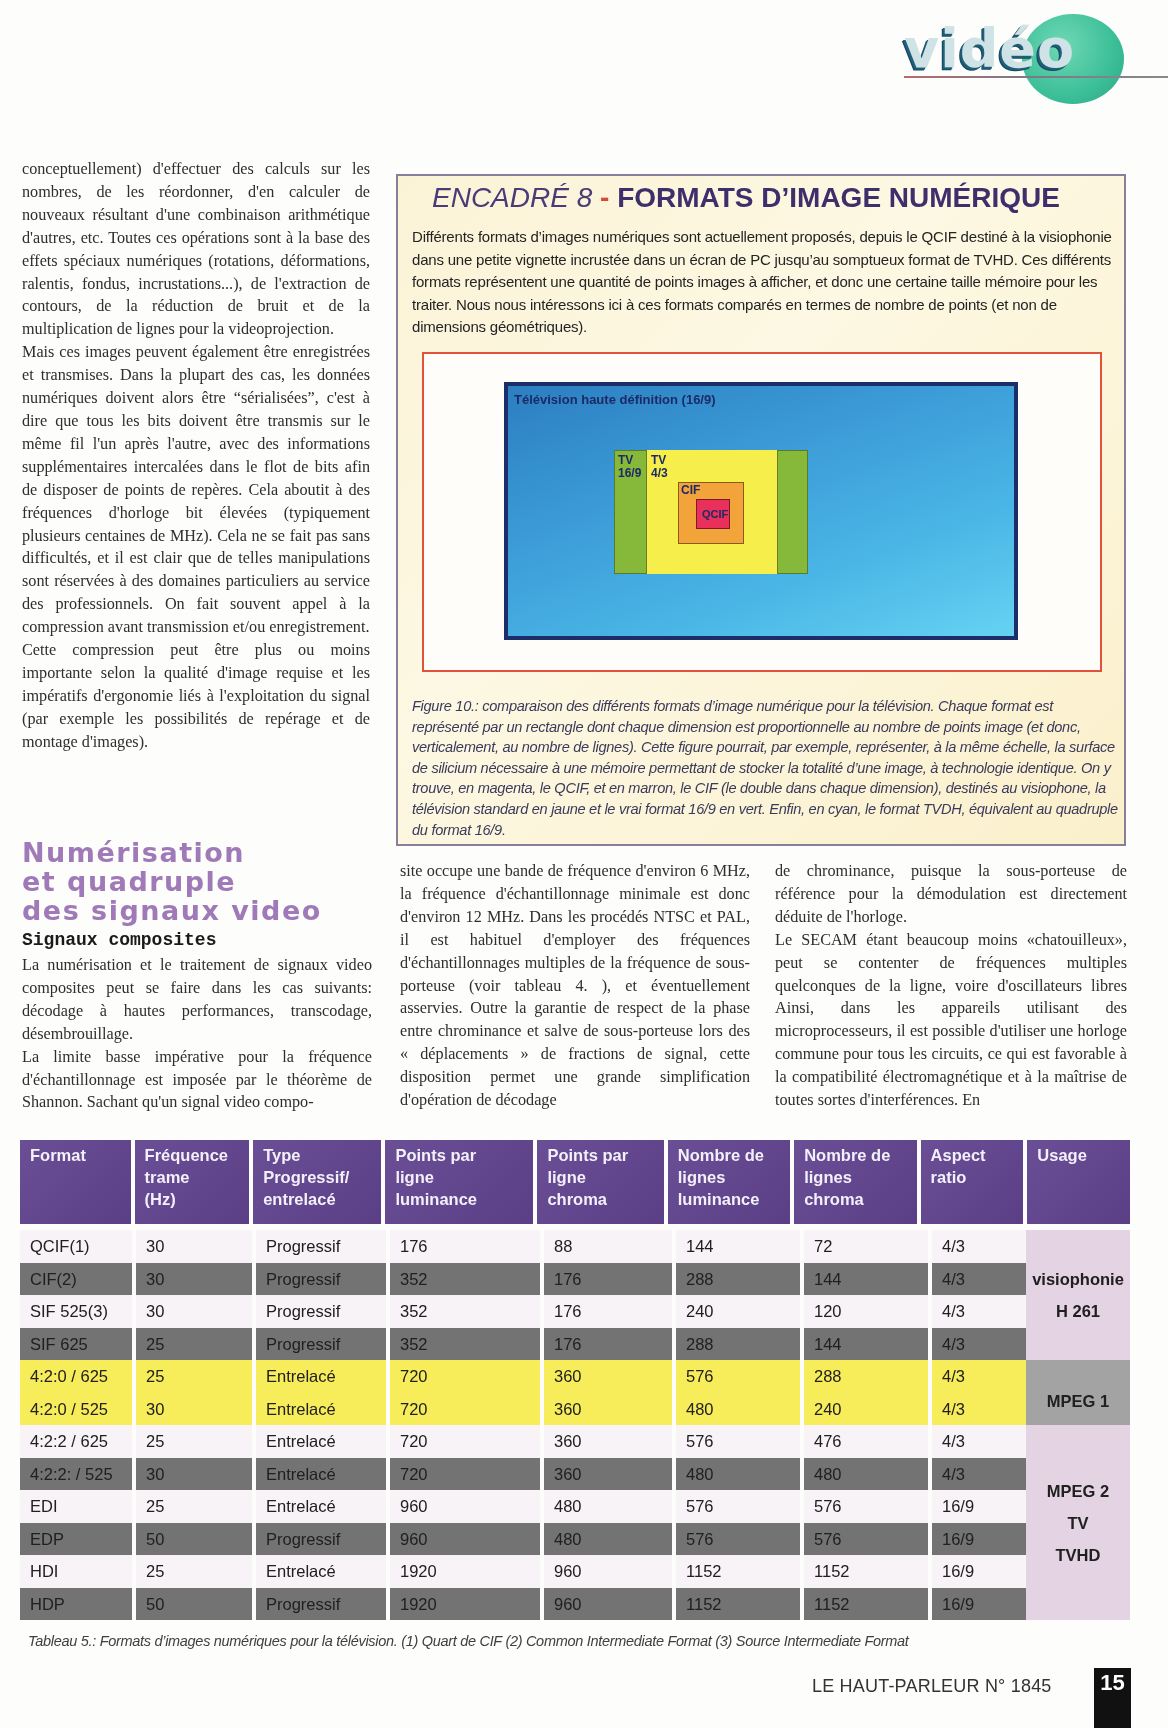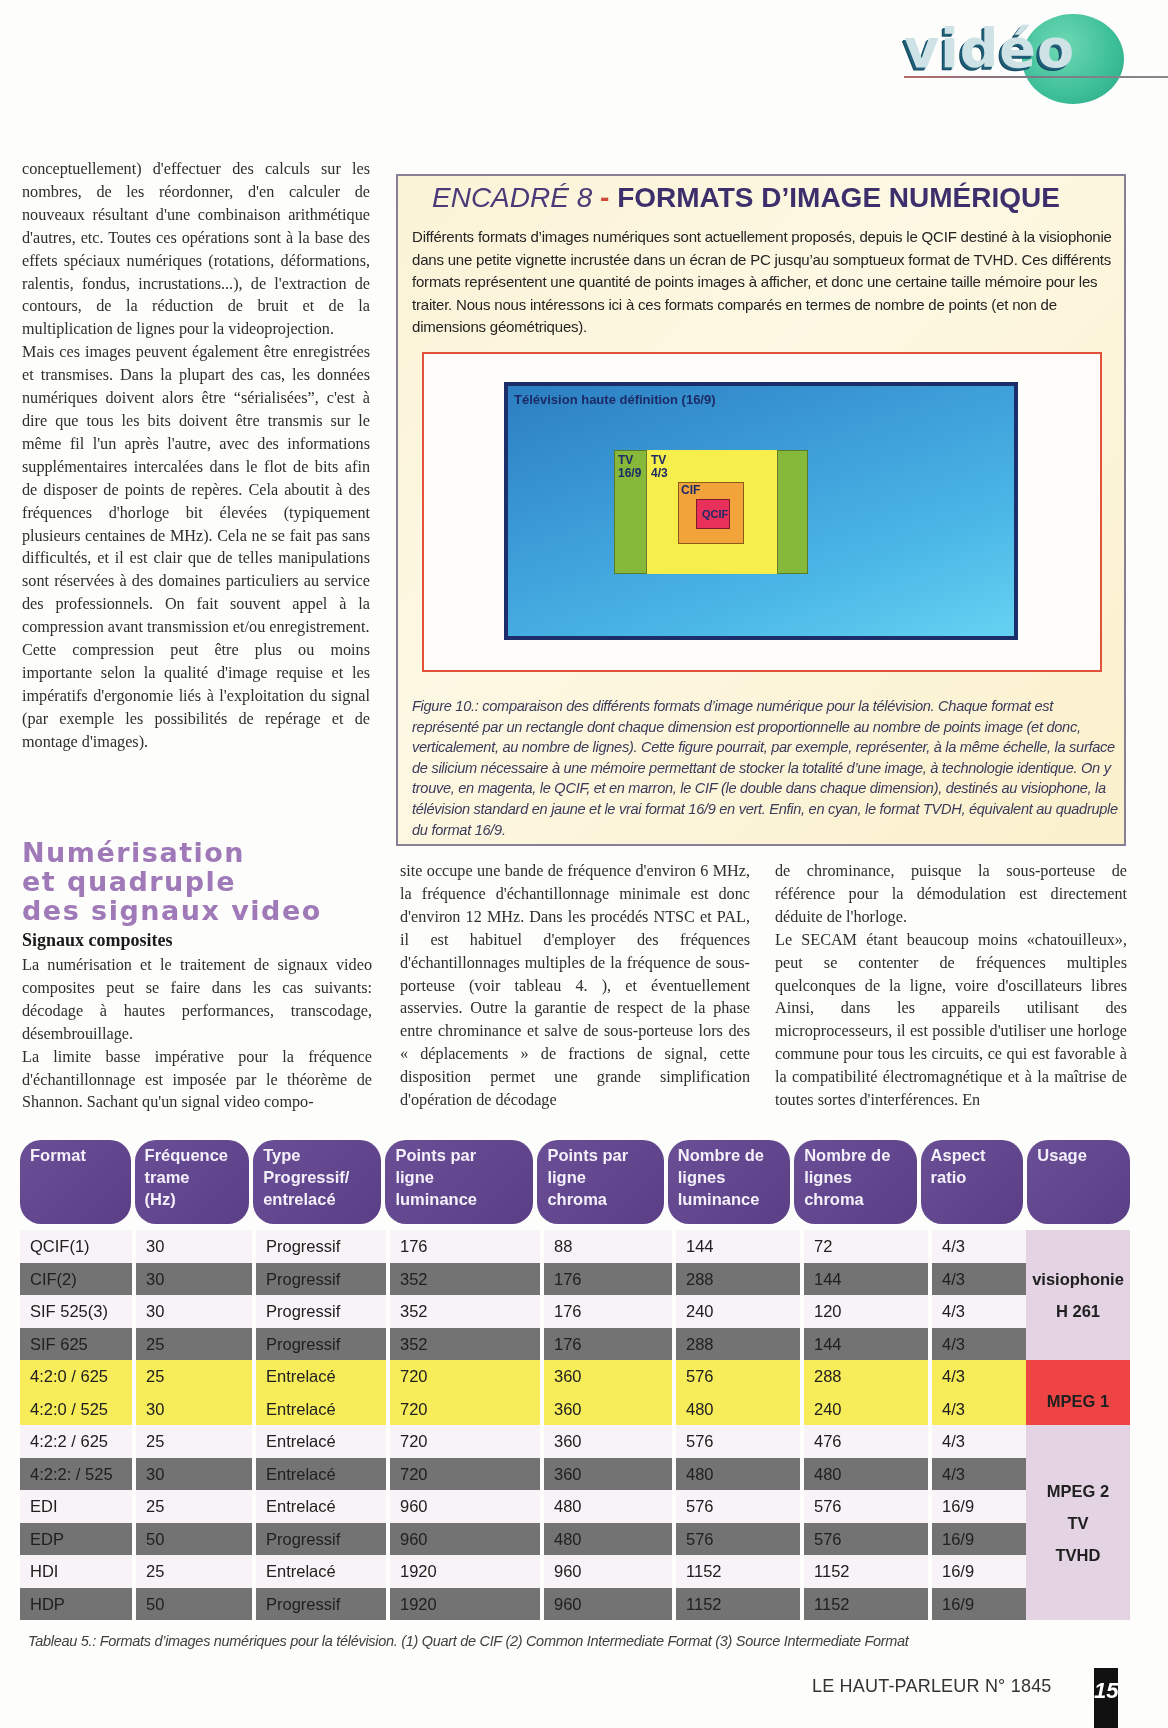--- a/index.html
+++ b/index.html
@@ -42,57 +42,57 @@
   .qcif { position: absolute; left: 188px; top: 113px; width: 34px; height: 30px; background: #e9305a; border: 1px solid #7a1a2a; }
   .fig-lbl { position: absolute; font-family: "Liberation Sans", sans-serif; font-weight: bold; font-size: 12px;
     color: #1c2a66; line-height: 13px; }
 
   .fig-caption { position: absolute; left: 14px; top: 520px; width: 706px; font-family: "Liberation Sans", sans-serif;
     font-style: italic; font-size: 14.6px; line-height: 20.6px; color: #3a3a5a; letter-spacing: -0.3px; }
 
   
   .sec-title { position: absolute; left: 22px; top: 838px; font-family: "DejaVu Sans", sans-serif; font-weight: bold;
     font-size: 27px; line-height: 29px; color: #a07ab8; letter-spacing: 1.5px; }
-  .sub-title { position: absolute; left: 22px; top: 930px; font-family: Liberation Serif, serif; font-weight: bold;
+  .sub-title { position: absolute; left: 22px; top: 930px; font-family: Liberation Mono, monospace; font-weight: bold;
     font-size: 18px; color: #1a1a1a; }
   .col-a { position: absolute; left: 22px; top: 954px; width: 350px; font-size: 16.2px; line-height: 22.9px;
     text-align: justify; color: #2e2e2e; }
   .col-b { position: absolute; left: 400px; top: 860px; width: 350px; font-size: 16.2px; line-height: 22.9px;
     text-align: justify; color: #2e2e2e; }
   .col-c { position: absolute; left: 775px; top: 860px; width: 352px; font-size: 16.2px; line-height: 22.9px;
     text-align: justify; color: #2e2e2e; }
   .col-a p, .col-b p, .col-c p { margin: 0; }
 
   
   .tbl { position: absolute; left: 20px; top: 1140px; width: 1110px; font-family: "Liberation Sans", sans-serif; }
   .tbl-head { display: flex; gap: 4px; height: 84px; }
   .th { background: linear-gradient(135deg, #6a4f97, #5a3f86); color: #f4f0fa; font-weight: bold; font-size: 16.5px;
-    line-height: 22px; padding: 4px 10px; border-radius: 21px; }
+    line-height: 22px; padding: 4px 10px; }
   .tbl-body { position: relative; margin-top: 6px; }
   .tr { display: flex; gap: 4px; height: 32.5px; margin-bottom: 0; }
   .td { font-size: 16.5px; line-height: 32.5px; padding: 0 10px; color: #202020; white-space: nowrap; }
   .tr.odd .td { background: #f7f3f7; }
   .tr.even .td { background: #737373; }
   .tr.hl .td { background: #f7ec5a; }
   .usage-cell { position: absolute; right: 0; width: 104px; display: flex; flex-direction: column; align-items: center;
     justify-content: center; font-size: 16.5px; line-height: 32px; color: #202020; text-align: center; font-weight: bold; }
   .usage-cell.g1 { background: #e3d3e3; }
   .usage-cell.g2 { background: #f7ec5a; }
   .usage-cell.g3 { background: #e3d3e3; }
 
   .w0 { width: 112px; } .w1 { width: 116px; } .w2 { width: 130px; } .w3 { width: 150px; }
   .w4 { width: 128px; } .w5 { width: 124px; } .w6 { width: 124px; } .w7 { width: 104px; }
   .w8 { width: 104px; }
 
   .tbl-caption { position: absolute; left: 28px; top: 1633px; font-family: "Liberation Sans", sans-serif; font-style: italic;
     font-size: 14.5px; color: #404040; letter-spacing: -0.3px; }
 
   .footer { position: absolute; left: 812px; top: 1676px; font-family: "Liberation Sans", sans-serif; font-size: 18px; color: #333; letter-spacing: 0.2px; }
-  .page-num { position: absolute; left: 1094px; top: 1668px; width: 24px; height: 60px; background: #111; color: #fff;
-    font-family: "Liberation Sans", sans-serif; font-weight: bold; font-size: 22px; text-align: center; padding-top: 10px; font-style: italic; }
+  .page-num { position: absolute; left: 1094px; top: 1668px; width: 37px; height: 60px; background: #111; color: #fff;
+    font-family: "Liberation Sans", sans-serif; font-weight: bold; font-size: 22px; text-align: center; padding-top: 2px; }
 </style>
 </head>
 <body>
 
 <div class="logo-disc"></div>
 <div class="logo-line"></div>
 <div class="logo-text">vidéo</div>
 
 <div class="col-left">
   <p>conceptuellement) d'effectuer des calculs sur les nombres, de les réordonner, d'en calculer de nouveaux résultant d'une combinaison arithmétique d'autres, etc. Toutes ces opérations sont à la base des effets spéciaux numériques (rotations, déformations, ralentis, fondus, incrustations...), de l'extraction de contours, de la réduction de bruit et de la multiplication de lignes pour la videoprojection.</p>
@@ -309,21 +309,21 @@
         <div class="td w3">1920</div>
         <div class="td w4">960</div>
         <div class="td w5">1152</div>
         <div class="td w6">1152</div>
         <div class="td w7">16/9</div>
       </div>
       <div class="usage-cell g1" style="top: 0px; height: 130px;">
         <div>visiophonie</div>
         <div>H 261</div>
       </div>
-      <div class="usage-cell g2" style="top: 130px; height: 81px; background: #ef4444;">
+      <div class="usage-cell g2" style="top: 130px; height: 81px; background: #a3a3a3;">
         <div>MPEG 1</div>
       </div>
       <div class="usage-cell g3" style="top: 195px; height: 195px;">
         <div>MPEG 2</div>
         <div>TV</div>
         <div>TVHD</div>
       </div>
     </div>
 </div>
 <div class="tbl-caption">Tableau 5.: Formats d’images numériques pour la télévision. (1) Quart de CIF  (2) Common Intermediate Format  (3)  Source Intermediate Format</div>

